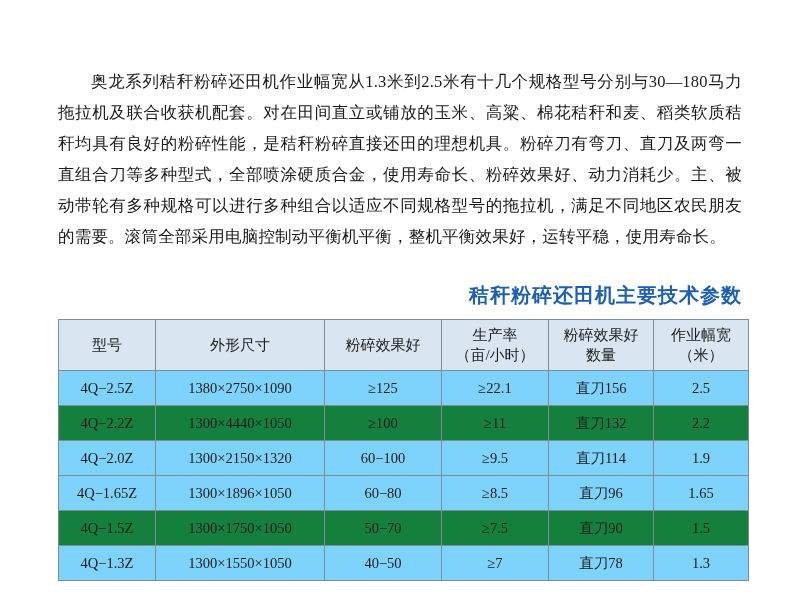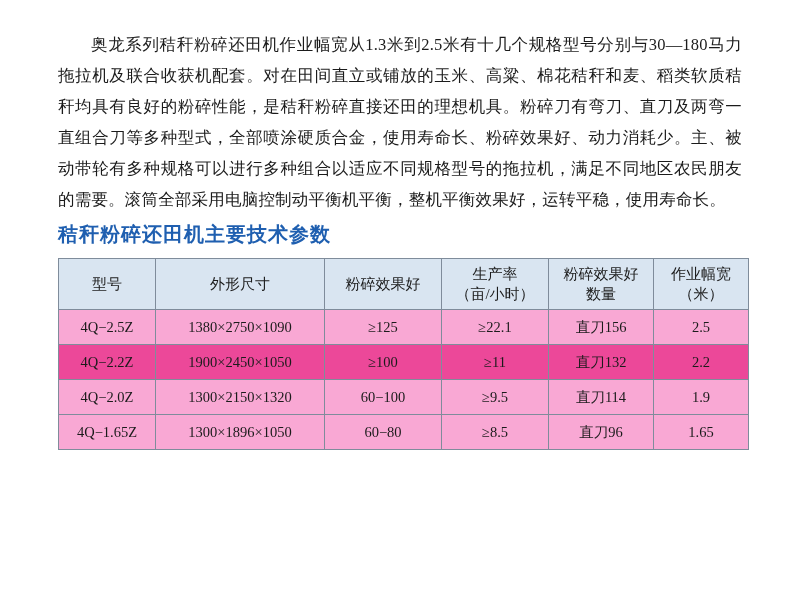--- a/index.html
+++ b/index.html
@@ -12,36 +12,36 @@
     background: #ffffff;
     font-family: "Liberation Serif", "DejaVu Serif", serif;
     color: #231f20;
     overflow: hidden;
   }
   .page {
     position: relative;
     width: 800px;
     height: 560px;
     box-sizing: border-box;
-    padding: 29px 58px 0 58px;
+    padding: 66px 58px 0 58px;
   }
   .body-paragraph {
     font-size: 16.5px;
     line-height: 31px;
     text-align: justify;
     text-justify: inter-ideograph;
     text-indent: 2em;
     color: #1b1b1b;
     letter-spacing: 0.2px;
     margin: 0;
   }
   .section-title {
-    margin-top: 6px;
+    margin-top: 30px;
     margin-bottom: 10px;
-    text-align: left;
+    text-align: right;
     font-size: 20px;
     font-weight: bold;
     color: #1f5fb0;
     letter-spacing: 1px;
     font-family: "Liberation Serif", "DejaVu Serif", serif;
   }
   .spec-table {
     width: 684px;
     border-collapse: collapse;
     margin: 3px auto;
@@ -58,25 +58,25 @@
     height: 34px;
   }
   .spec-table thead th {
     background: #d9e5f1;
     font-weight: normal;
     height: 50px;
     line-height: 20px;
     font-size: 15px;
   }
   .spec-table tbody tr.alt td {
-    background: #ec4899;
+    background: #15803d;
     font-family: Liberation Serif, serif;
   }
   .spec-table tbody tr td {
-    background: #f9a8d4;
+    background: #7dd3fc;
   }
   .col-0 { width: 96px; }
   .col-1 { width: 168px; }
   .col-2 { width: 116px; }
   .col-3 { width: 106px; }
   .col-4 { width: 104px; }
   .col-5 { width: 94px; }
   .th-line { display: block; }
 </style>
 </head>
@@ -121,21 +121,21 @@
       <tr>
         <td class="col-0">4Q−2.5Z</td>
         <td class="col-1">1380×2750×1090</td>
         <td class="col-2">≥125</td>
         <td class="col-3">≥22.1</td>
         <td class="col-4">直刀156</td>
         <td class="col-5">2.5</td>
       </tr>
       <tr class="alt">
         <td class="col-0">4Q−2.2Z</td>
-        <td class="col-1">1900×2450×1050</td>
+        <td class="col-1">1300×4440×1050</td>
         <td class="col-2">≥100</td>
         <td class="col-3">≥11</td>
         <td class="col-4">直刀132</td>
         <td class="col-5">2.2</td>
       </tr>
       <tr>
         <td class="col-0">4Q−2.0Z</td>
         <td class="col-1">1300×2150×1320</td>
         <td class="col-2">60−100</td>
         <td class="col-3">≥9.5</td>
@@ -143,16 +143,32 @@
         <td class="col-5">1.9</td>
       </tr>
       <tr>
         <td class="col-0">4Q−1.65Z</td>
         <td class="col-1">1300×1896×1050</td>
         <td class="col-2">60−80</td>
         <td class="col-3">≥8.5</td>
         <td class="col-4">直刀96</td>
         <td class="col-5">1.65</td>
       </tr>
+      <tr class="alt">
+        <td class="col-0">4Q−1.5Z</td>
+        <td class="col-1">1300×1750×1050</td>
+        <td class="col-2">50−70</td>
+        <td class="col-3">≥7.5</td>
+        <td class="col-4">直刀90</td>
+        <td class="col-5">1.5</td>
+      </tr>
+      <tr>
+        <td class="col-0">4Q−1.3Z</td>
+        <td class="col-1">1300×1550×1050</td>
+        <td class="col-2">40−50</td>
+        <td class="col-3">≥7</td>
+        <td class="col-4">直刀78</td>
+        <td class="col-5">1.3</td>
+      </tr>
     </tbody>
   </table>
 
 </div>
 
 </body></html>

